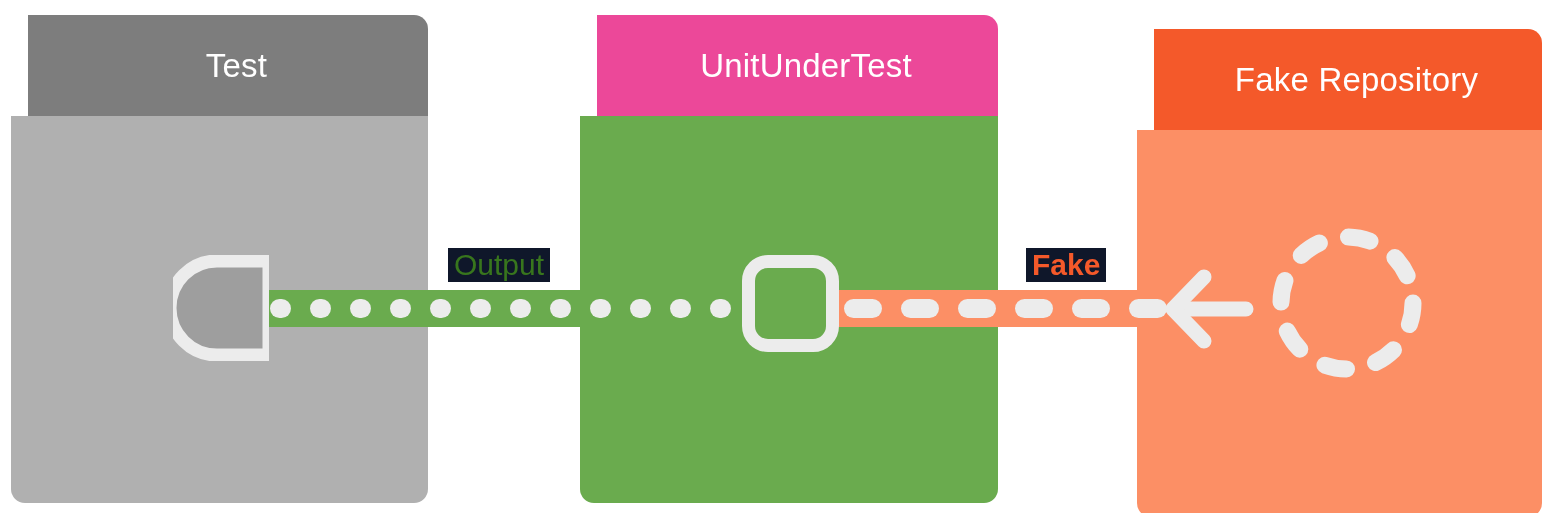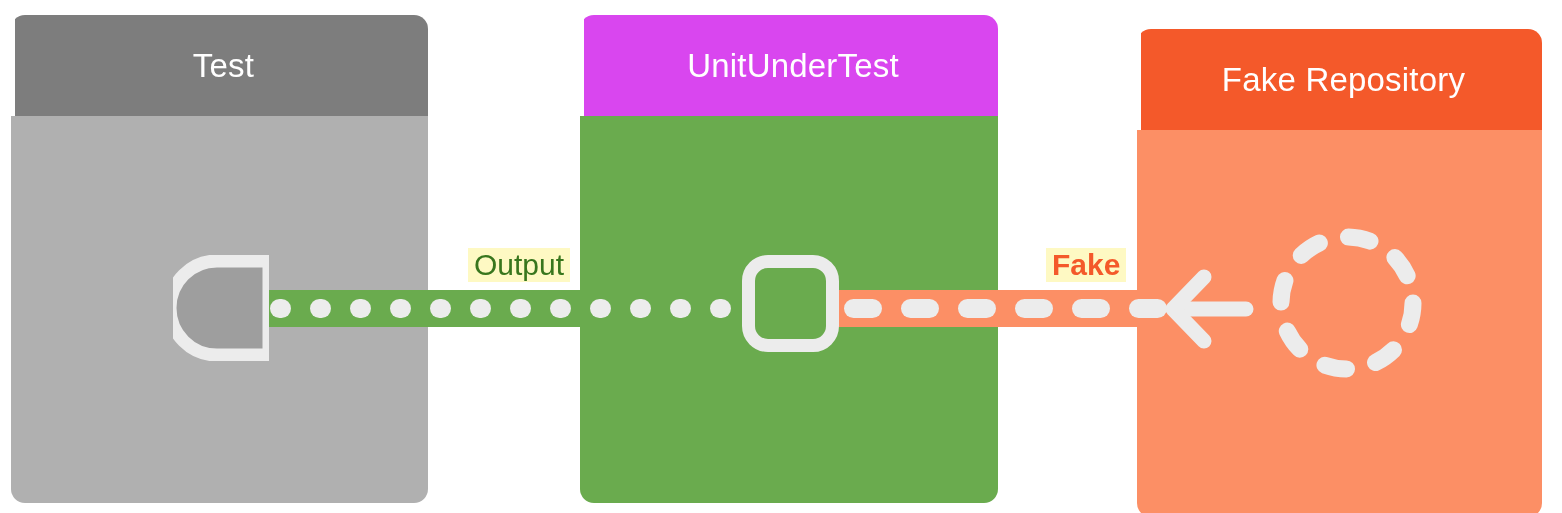--- a/index.html
+++ b/index.html
@@ -22,21 +22,21 @@
   }
 
   
   .panel {
     position: absolute;
     border-radius: 14px;
     overflow: hidden;
   }
   .panel-header {
     position: absolute;
-    left: 4px;
+    left: 17px;
     top: 0;
     width: 100%;
     height: 101px;
     display: flex;
     align-items: center;
     justify-content: center;
   }
   .panel-title {
     color: #ffffff;
     font-size: 33px;
@@ -115,23 +115,22 @@
     width: 170px;
     height: 170px;
   }
 
   
   .edge-label {
     position: absolute;
     font-size: 30px;
     line-height: 1;
     white-space: nowrap;
-    background: #fef9c3;
+    background: #0f172a;
     padding: 2px 6px;
-    margin-left: 20px;
   }
   #label-output {
     left: 448px;
     top: 248px;
     color: #38761d;
     font-weight: 400;
   }
   #label-flow {
     left: 1026px;
     top: 248px;
@@ -146,21 +145,21 @@
 
   <div class="panel" id="panel-test">
     <div class="panel-body" style="background:#b0b0b0;"></div>
     <div class="panel-header" style="background:#7d7d7d;">
       <span class="panel-title">Test</span>
     </div>
   </div>
 
   <div class="panel" id="panel-uut">
     <div class="panel-body" style="background:#6aab4e;"></div>
-    <div class="panel-header" style="background:#d946ef;">
+    <div class="panel-header" style="background:#ec4899;">
       <span class="panel-title">UnitUnderTest</span>
     </div>
   </div>
 
   <div class="panel" id="panel-fakerepo">
     <div class="panel-body" style="background:#fc8f65;"></div>
     <div class="panel-header" style="background:#f4592a;">
       <span class="panel-title">Fake Repository</span>
     </div>
   </div>

